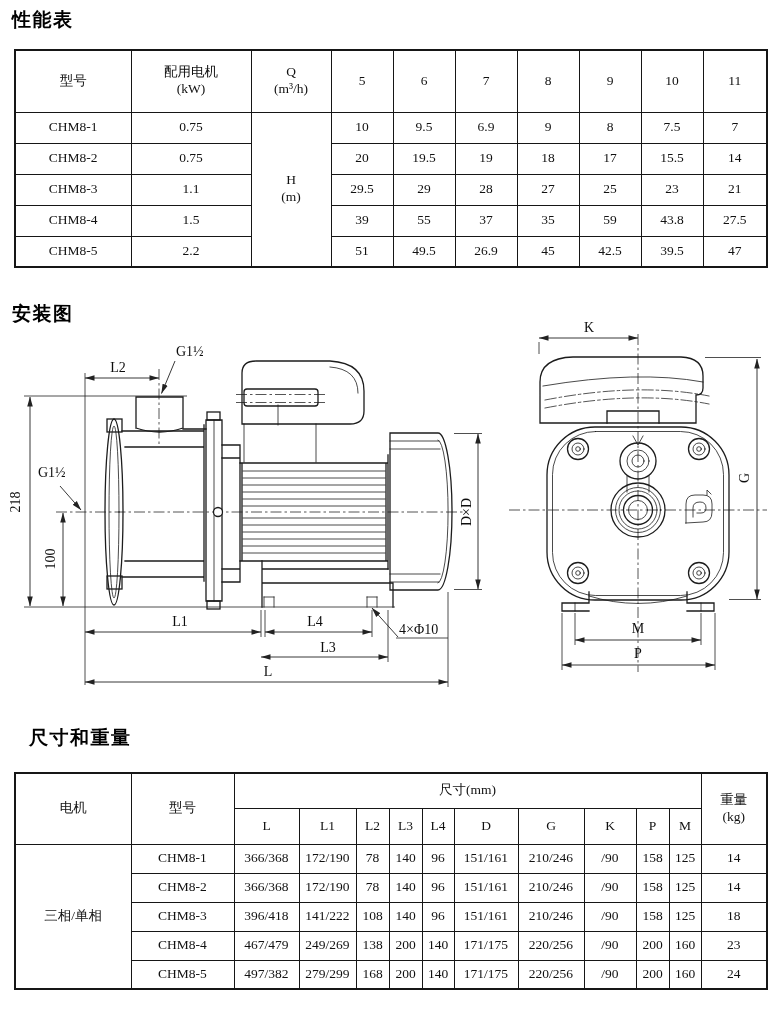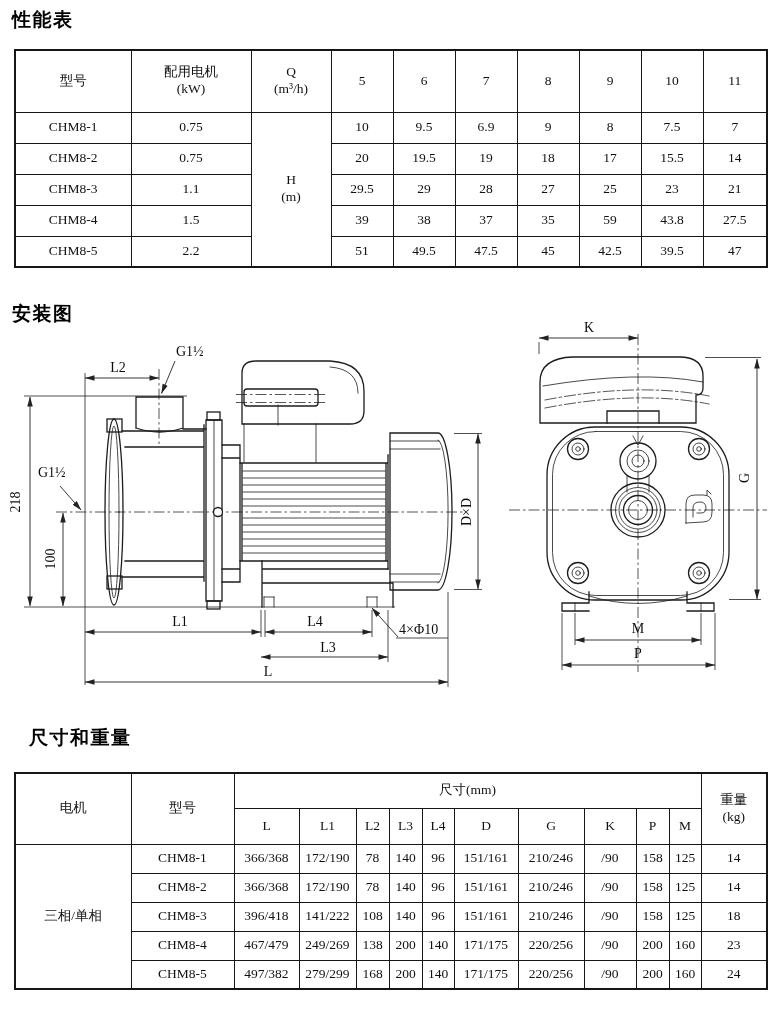--- a/index.html
+++ b/index.html
@@ -93,33 +93,33 @@
       <td>28</td>
       <td>27</td>
       <td>25</td>
       <td>23</td>
       <td>21</td>
     </tr>
     <tr style="height:31px">
       <td>CHM8-4</td>
       <td>1.5</td>
       <td>39</td>
-      <td>38</td>
+      <td>55</td>
       <td>37</td>
       <td>35</td>
       <td>59</td>
       <td>43.8</td>
       <td>27.5</td>
     </tr>
     <tr style="height:31px">
       <td>CHM8-5</td>
       <td>2.2</td>
       <td>51</td>
       <td>49.5</td>
-      <td>47.5</td>
+      <td>26.9</td>
       <td>45</td>
       <td>42.5</td>
       <td>39.5</td>
       <td>47</td>
     </tr>
   </tbody>
     </table>
 
   <h2 class="sec-title" style="left:12px;top:301px">安装图</h2>
 

